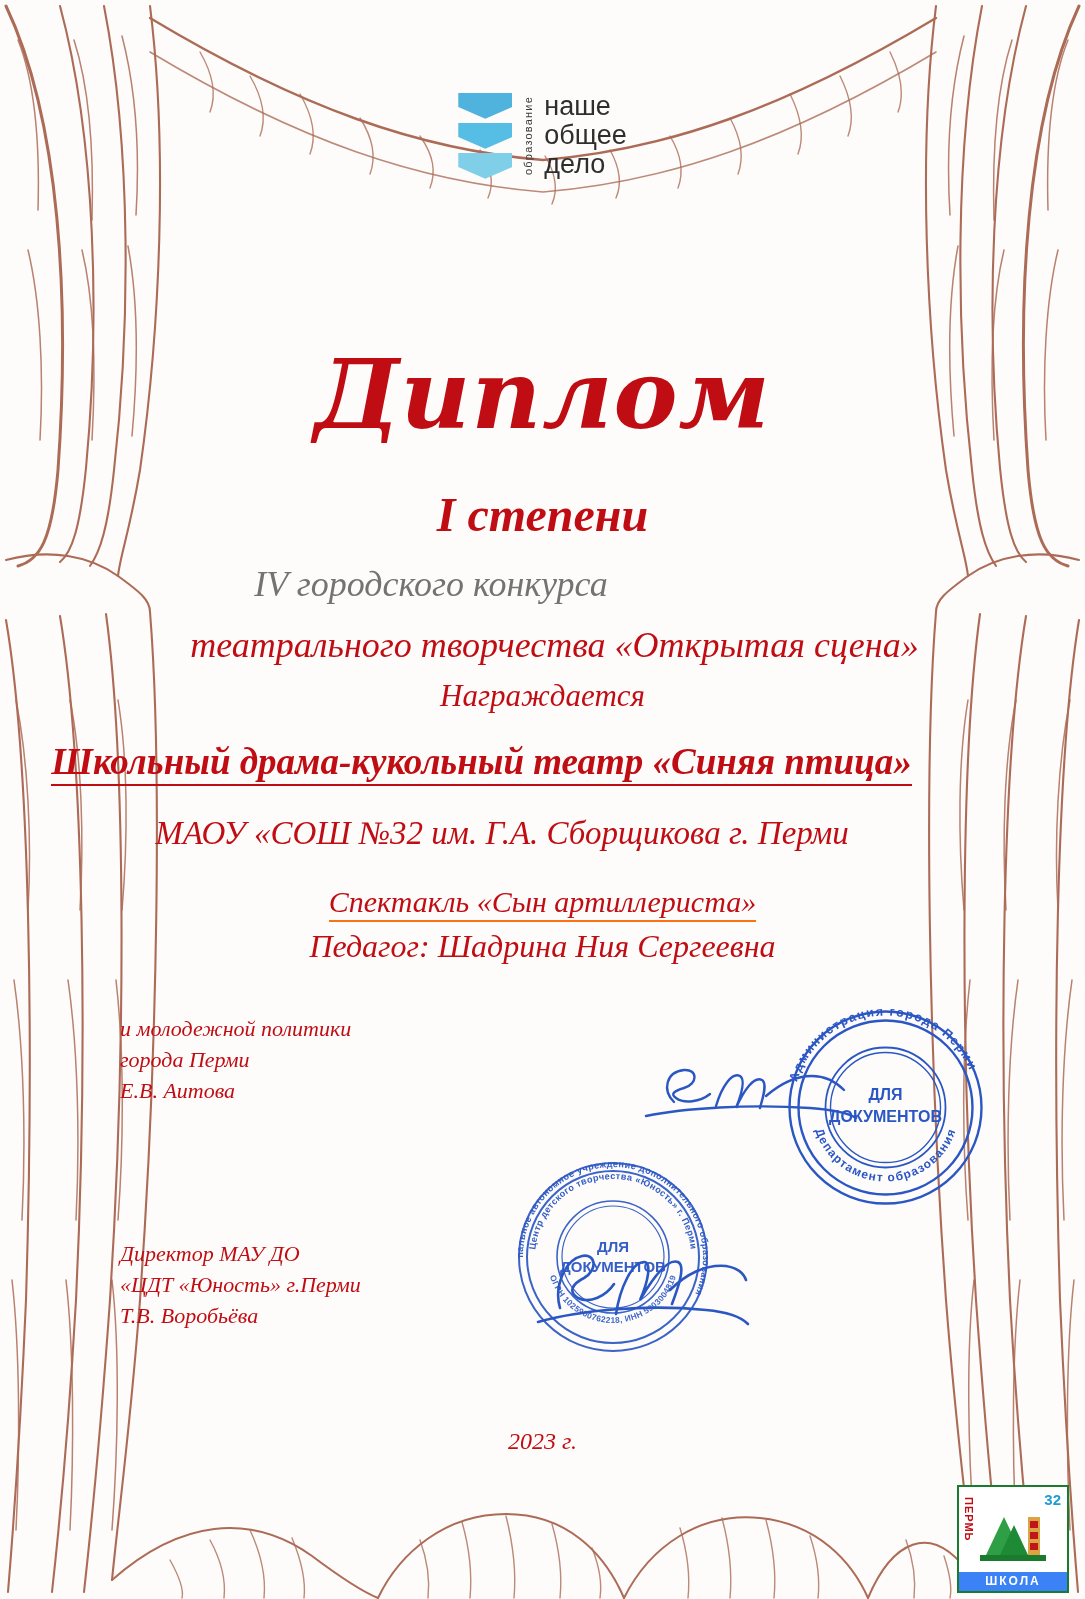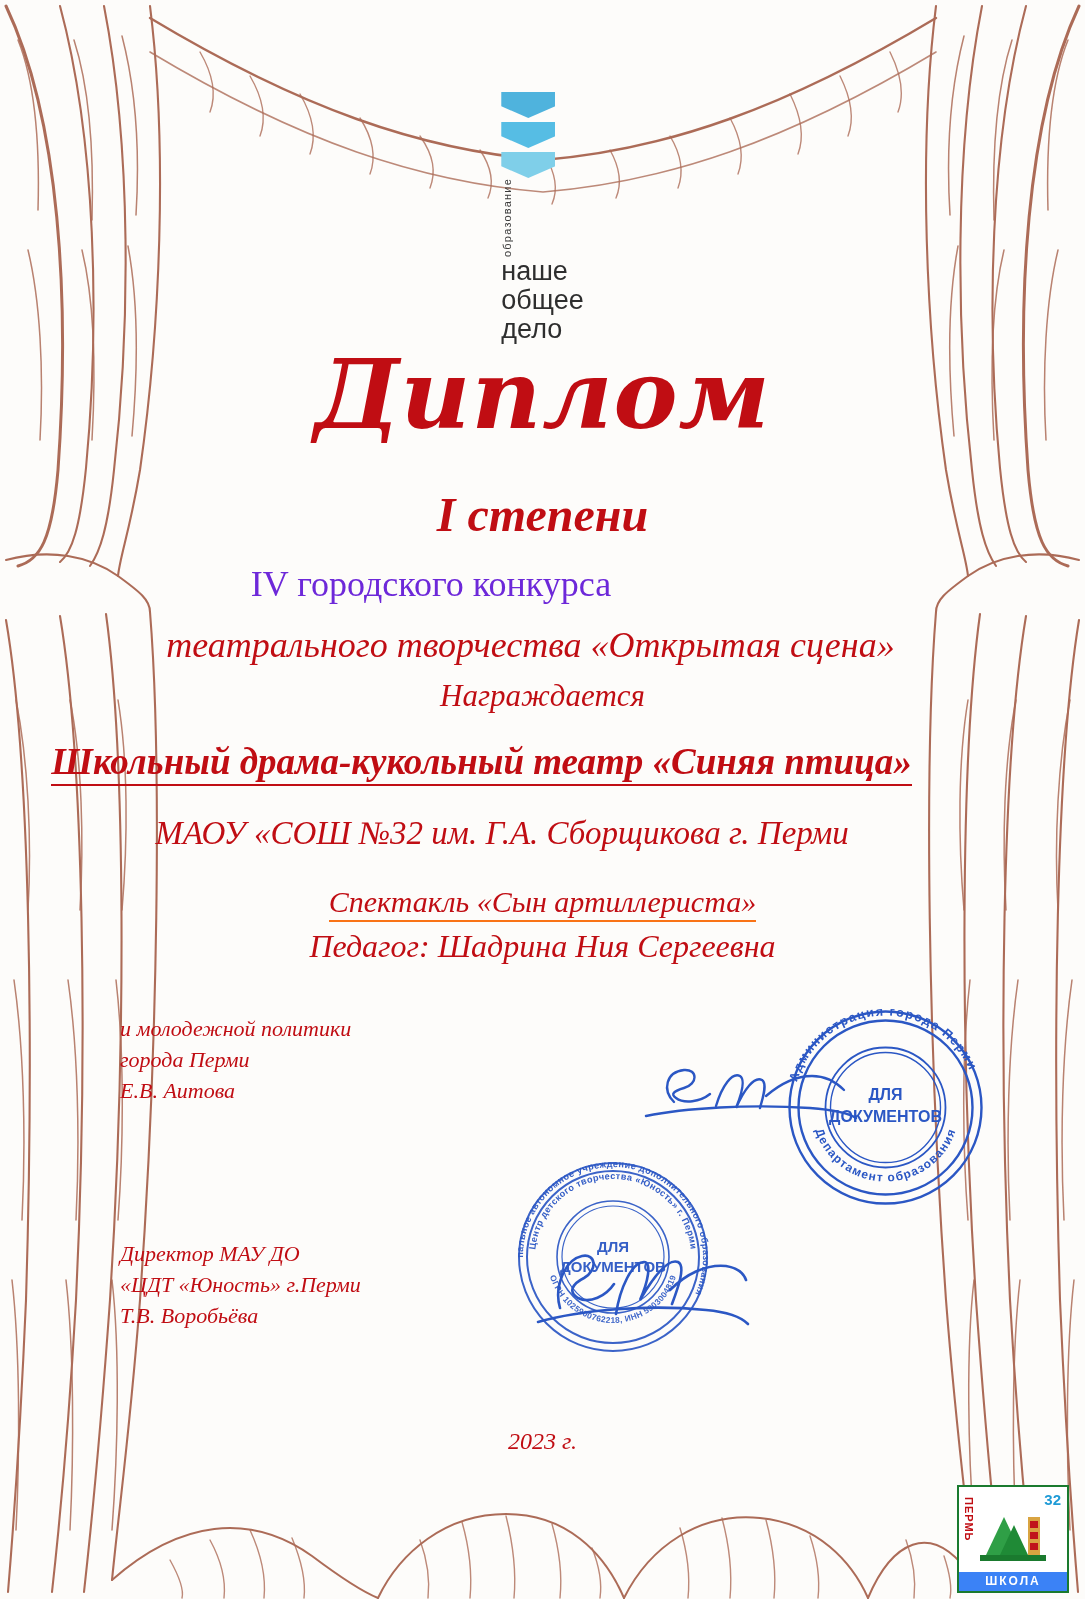--- a/index.html
+++ b/index.html
@@ -33,21 +33,22 @@
     top: 92px;
     left: 0;
     width: 1085px;
     display: flex;
     justify-content: center;
     align-items: center;
     gap: 46px;
   }
   .logo-nod {
     display: flex;
-    flex-direction: column;
+    align-items: center;
+    gap: 10px;
   }
   .logo-nod .mark {
     width: 54px;
     height: 86px;
     display: flex;
     flex-direction: column;
     justify-content: space-between;
   }
   .logo-nod .mark .chev {
     width: 54px;
@@ -146,30 +147,32 @@
     width: 1085px;
     font-style: italic;
     font-weight: bold;
     font-size: 48px;
     color: #c00d13;
   }
   .t-line1 {
     position: absolute;
     top: 563px;
     width: 862px;
+    font-style: italic;
     font-size: 36px;
-    color: #6d28d9;
+    color: #737373;
   }
   .t-line2 {
     position: absolute;
     top: 624px;
     width: 1061px;
     font-style: italic;
     font-size: 36px;
     color: #c00d13;
+    padding-left: 24px;
   }
   .t-awarded {
     position: absolute;
     top: 678px;
     width: 1085px;
     font-style: italic;
     font-size: 31px;
     color: #c00d13;
   }
   .t-winner {

